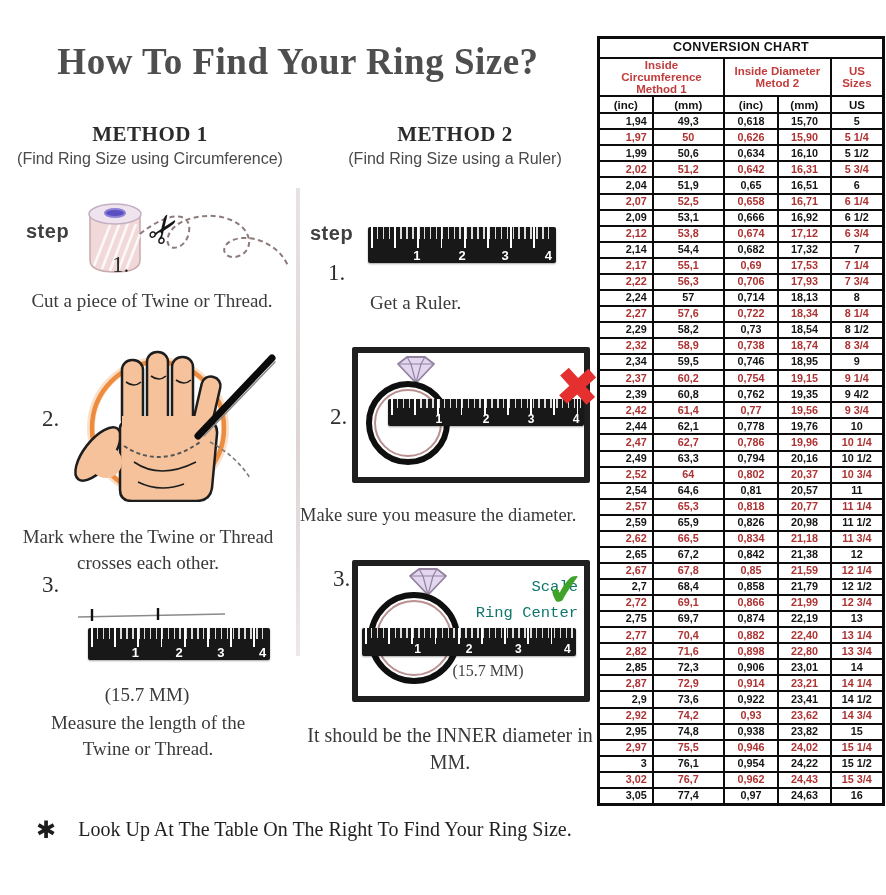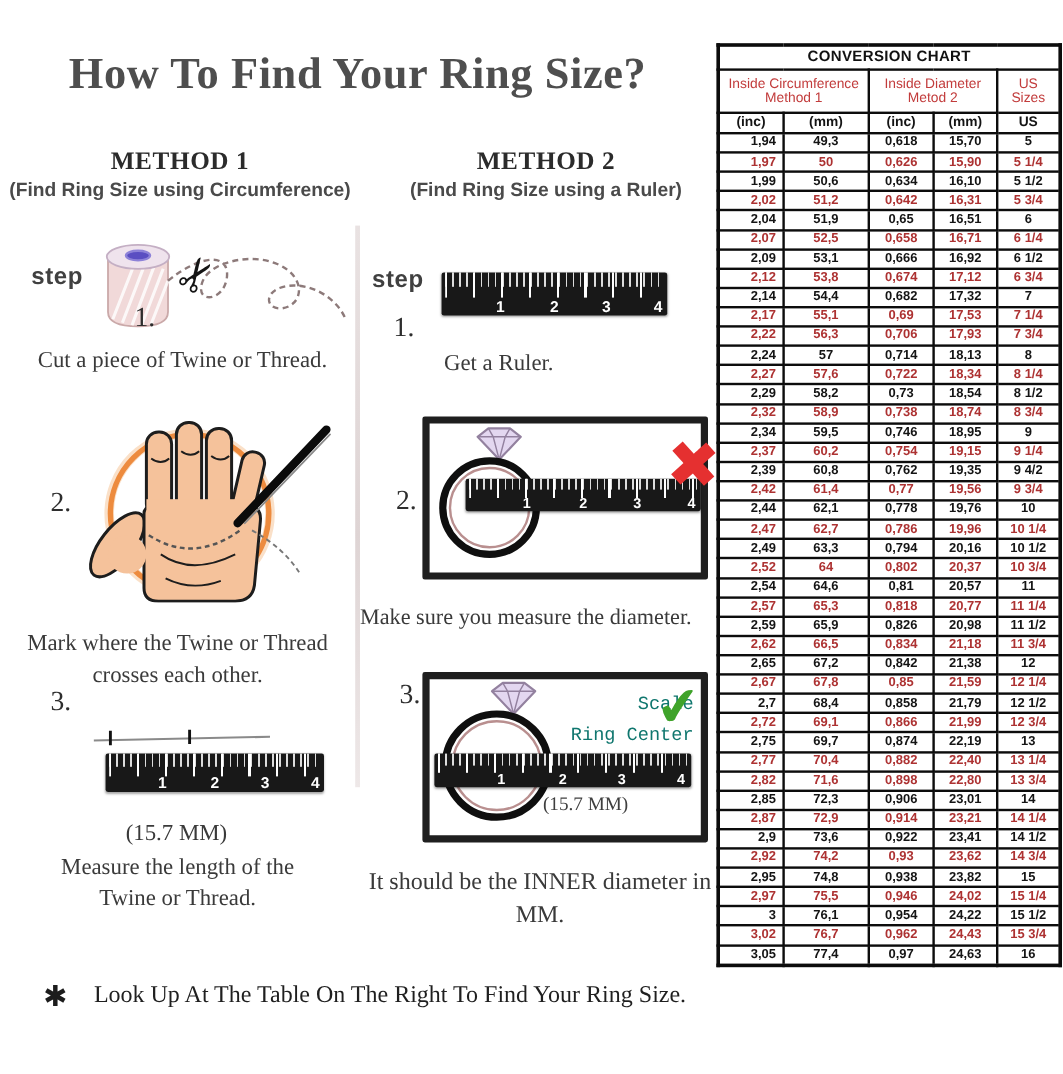--- a/index.html
+++ b/index.html
@@ -7,21 +7,21 @@
           font-family:"Liberation Serif",serif;color:#333;}
   .abs{position:absolute;}
   .ser{font-family:"Liberation Serif",serif;}
   .san{font-family:"Liberation Sans",sans-serif;}
   .mono{font-family:"Liberation Mono","DejaVu Sans Mono",monospace;}
   .ctr{text-align:center;}
 
   
   .title{left:0;top:40px;width:596px;font-size:37px;font-weight:bold;color:#4e4e4e;letter-spacing:.5px;text-align:center;}
   .m-head{top:122px;font-size:21px;font-weight:bold;color:#2b2b2b;letter-spacing:.5px;}
-  .m-sub{top:150px;font-size:16px;color:#4a4a4a;font-weight:bold;}
+  .m-sub{top:150px;font-size:16px;color:#4a4a4a;}
   .step-lab{font-size:20px;font-weight:600;color:#404040;letter-spacing:.5px;}
   .stepnum{font-size:23px;color:#2e2e2e;}
   .stept{font-size:19px;color:#3a3a3a;line-height:1.35;}
 
   
   .vdiv{left:296px;top:188px;width:4px;height:468px;
         background:linear-gradient(180deg,#e9e2e2 0%,#ded4d4 55%,#eee8e8 100%);}
 
   
   .ruler{position:absolute;background:#181818;border-radius:2px;box-shadow:0 1px 2px rgba(0,0,0,.35);}
@@ -41,21 +41,21 @@
   .check{position:absolute;color:var(--check-green,#3fa32a);font-size:44px;font-weight:bold;line-height:1;
          font-family:"DejaVu Sans",sans-serif;transform:rotate(-6deg);}
   .scale-lab{position:absolute;font-size:15.5px;color:#0f766e;line-height:1.7;text-align:right;}
 
   
   .tblwrap{left:597px;top:36px;width:288px;height:770px;}
   table.conv{border-collapse:collapse;width:100%;height:100%;table-layout:fixed;
              font-family:"Liberation Sans",sans-serif;background:#fff;border:3px solid #0c0c0c;}
   table.conv th,table.conv td{border:2px solid #0c0c0c;padding:0 3px;line-height:1.05;}
   .t-title th{font-size:12.5px;font-weight:bold;color:#111;height:18px;text-align:center;letter-spacing:.3px;}
-  .t-group th{font-size:11.5px;font-weight:normal;color:var(--header-red,#c23c3c);height:34px;text-align:center;vertical-align:middle;}
+  .t-group th{font-size:11.5px;font-weight:bold;color:var(--header-red,#c23c3c);height:34px;text-align:center;vertical-align:middle;}
   .t-cols th{font-size:11.5px;font-weight:bold;color:#141414;height:15px;text-align:center;}
   table.conv td{font-size:10.8px;font-weight:bold;text-align:center;color:#141414;}
   table.conv td:first-child{text-align:right;padding-right:5px;}
   tr.row-red td{color:var(--accent-red,#ad3232);}
 
   
   .foot-bullet{left:36px;top:816px;font-size:24px;color:#1c1c1c;}
   .foot-text{left:60px;top:818px;width:530px;font-size:20px;color:#1f1f1f;}
 </style>
 </head>

